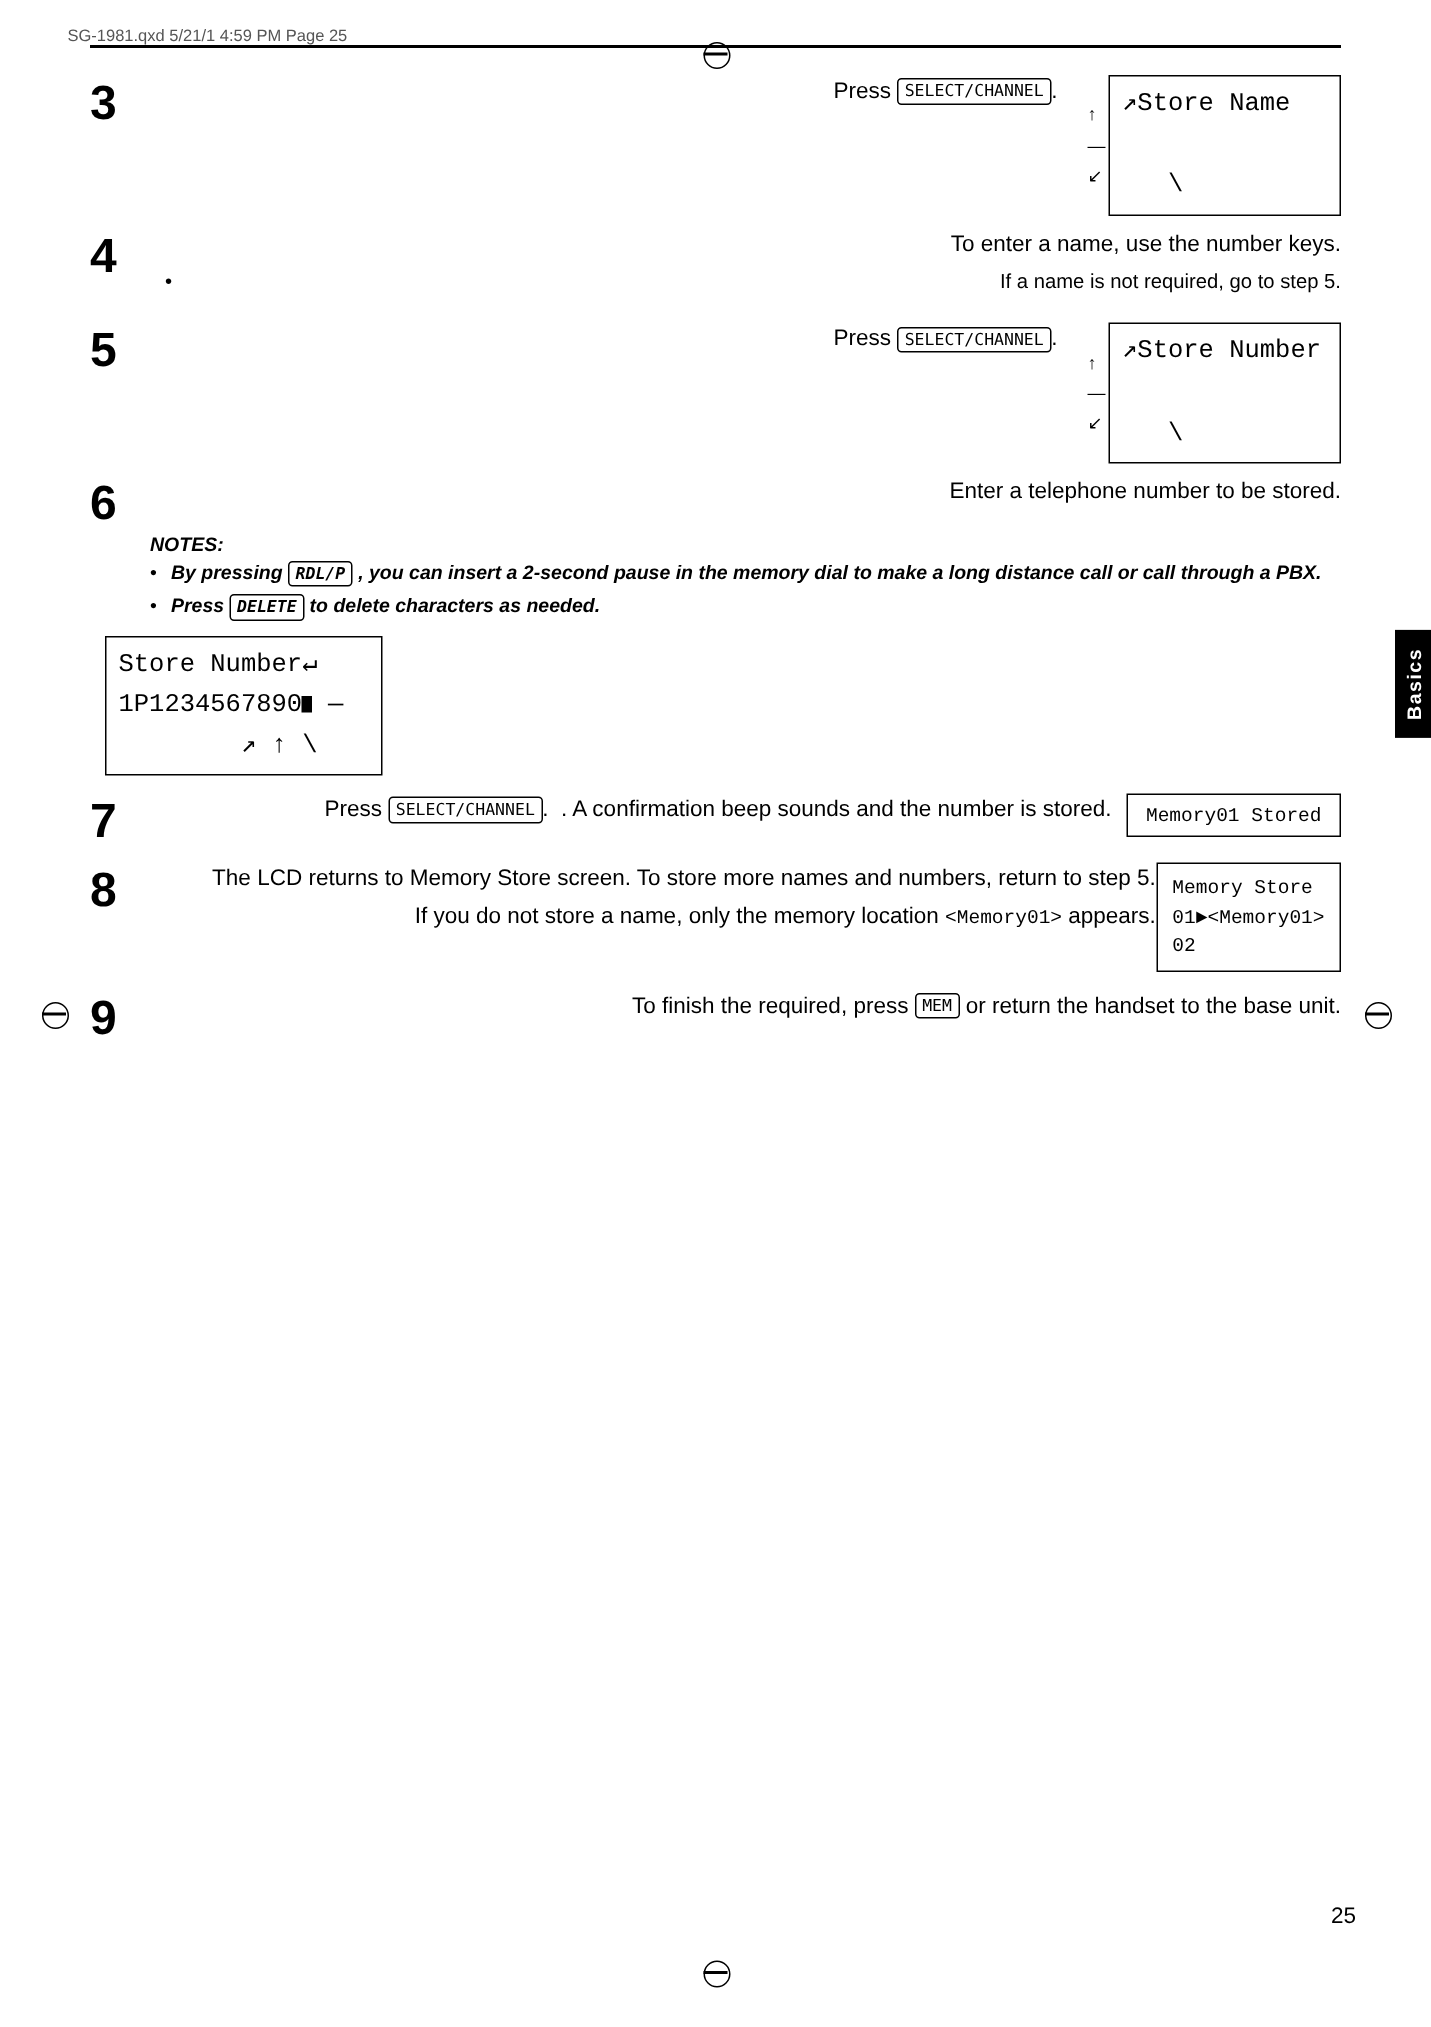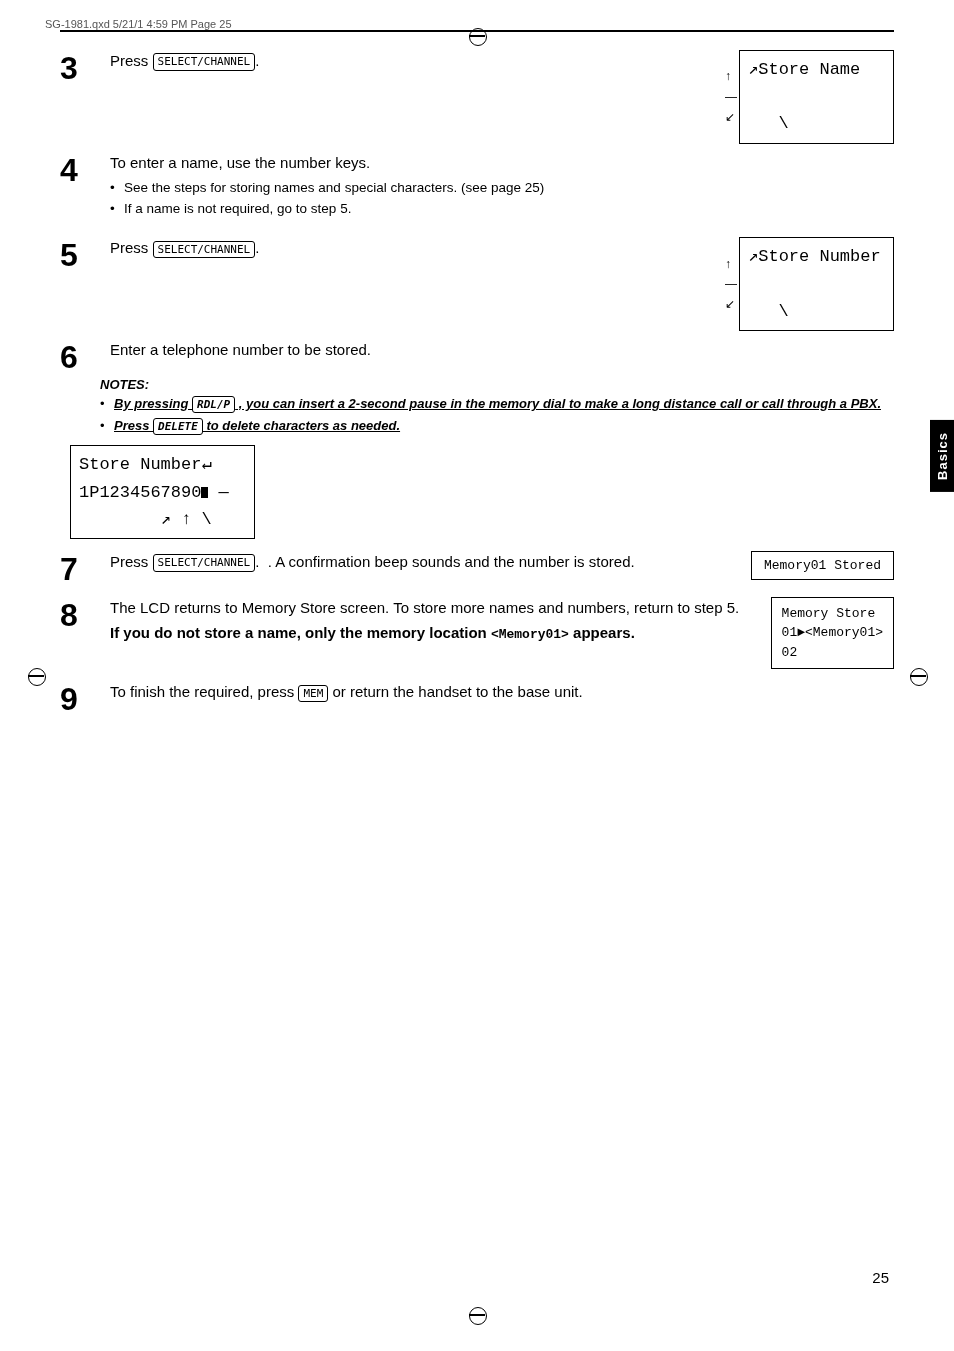--- a/index.html
+++ b/index.html
@@ -87,20 +87,21 @@
       min-width: 40px;
       line-height: 1;
       margin-right: 10px;
       margin-top: 2px;
     }
 
     .step-content {
       flex: 1;
       font-size: 15px;
       line-height: 1.4;
+      text-align: right;
     }
 
     .step-content p {
       margin: 0;
     }
 
     
     .btn-label {
       display: inline-block;
       border: 1px solid #000;
@@ -148,21 +149,20 @@
     .notes-list {
       list-style: none;
       padding: 0;
     }
 
     .notes-list li {
       padding-left: 14px;
       position: relative;
       margin-bottom: 4px;
       line-height: 1.4;
-      text-decoration: underline;
     }
 
     .notes-list li::before {
       content: '•';
       position: absolute;
       left: 0;
     }
 
     .bold-italic {
       font-weight: 900;
@@ -182,21 +182,21 @@
       font-size: 13px;
       font-weight: bold;
       letter-spacing: 1px;
       width: 24px;
     }
 
     
     .page-number {
       position: absolute;
       bottom: 65px;
-      right: 65px;
+      right: 50px;
       font-size: 15px;
     }
 
     
     .title-rule {
       border: none;
       border-top: 2px solid #000;
       margin-bottom: 18px;
     }
 
@@ -309,21 +309,20 @@
       </div>
     </div>
   </div>
 
   <div class="step-with-lcd">
     <div style="display:flex; align-items:flex-start; width:100%;">
       <span class="step-number">4</span>
       <div class="step-content">
         <p>To enter a name, use the number keys.</p>
         <ul class="bullet-list">
-          <li>See the steps for storing names and special characters. (see page 25)</li>
           <li>If a name is not required, go to step 5.</li>
         </ul>
       </div>
     </div>
   </div>
 
   <div class="step-with-lcd">
     <div class="step-left">
       <div style="display:flex; align-items:flex-start;">
         <span class="step-number">5</span>
@@ -390,21 +389,21 @@
       </div>
     </div>
     <div class="stored-box">Memory01 Stored</div>
   </div>
 
   <div class="step8-row">
     <div style="display:flex; align-items:flex-start; flex:1;">
       <span class="step-number">8</span>
       <div class="step-content" style="flex:1;">
         <p>The LCD returns to Memory Store screen. To store more names and numbers, return to step 5.</p>
-        <p style="margin-top:4px;font-weight:bold;">
+        <p style="margin-top:4px;">
           <span>If you do not store a name, only the memory location</span>
           <span class="monospace-inline">&lt;Memory01&gt;</span>
           <span> appears.</span>
         </p>
       </div>
     </div>
     <div class="memory-store-box">
       <div>Memory Store</div>
       <div>01►&lt;Memory01&gt;</div>
       <div>02</div>

